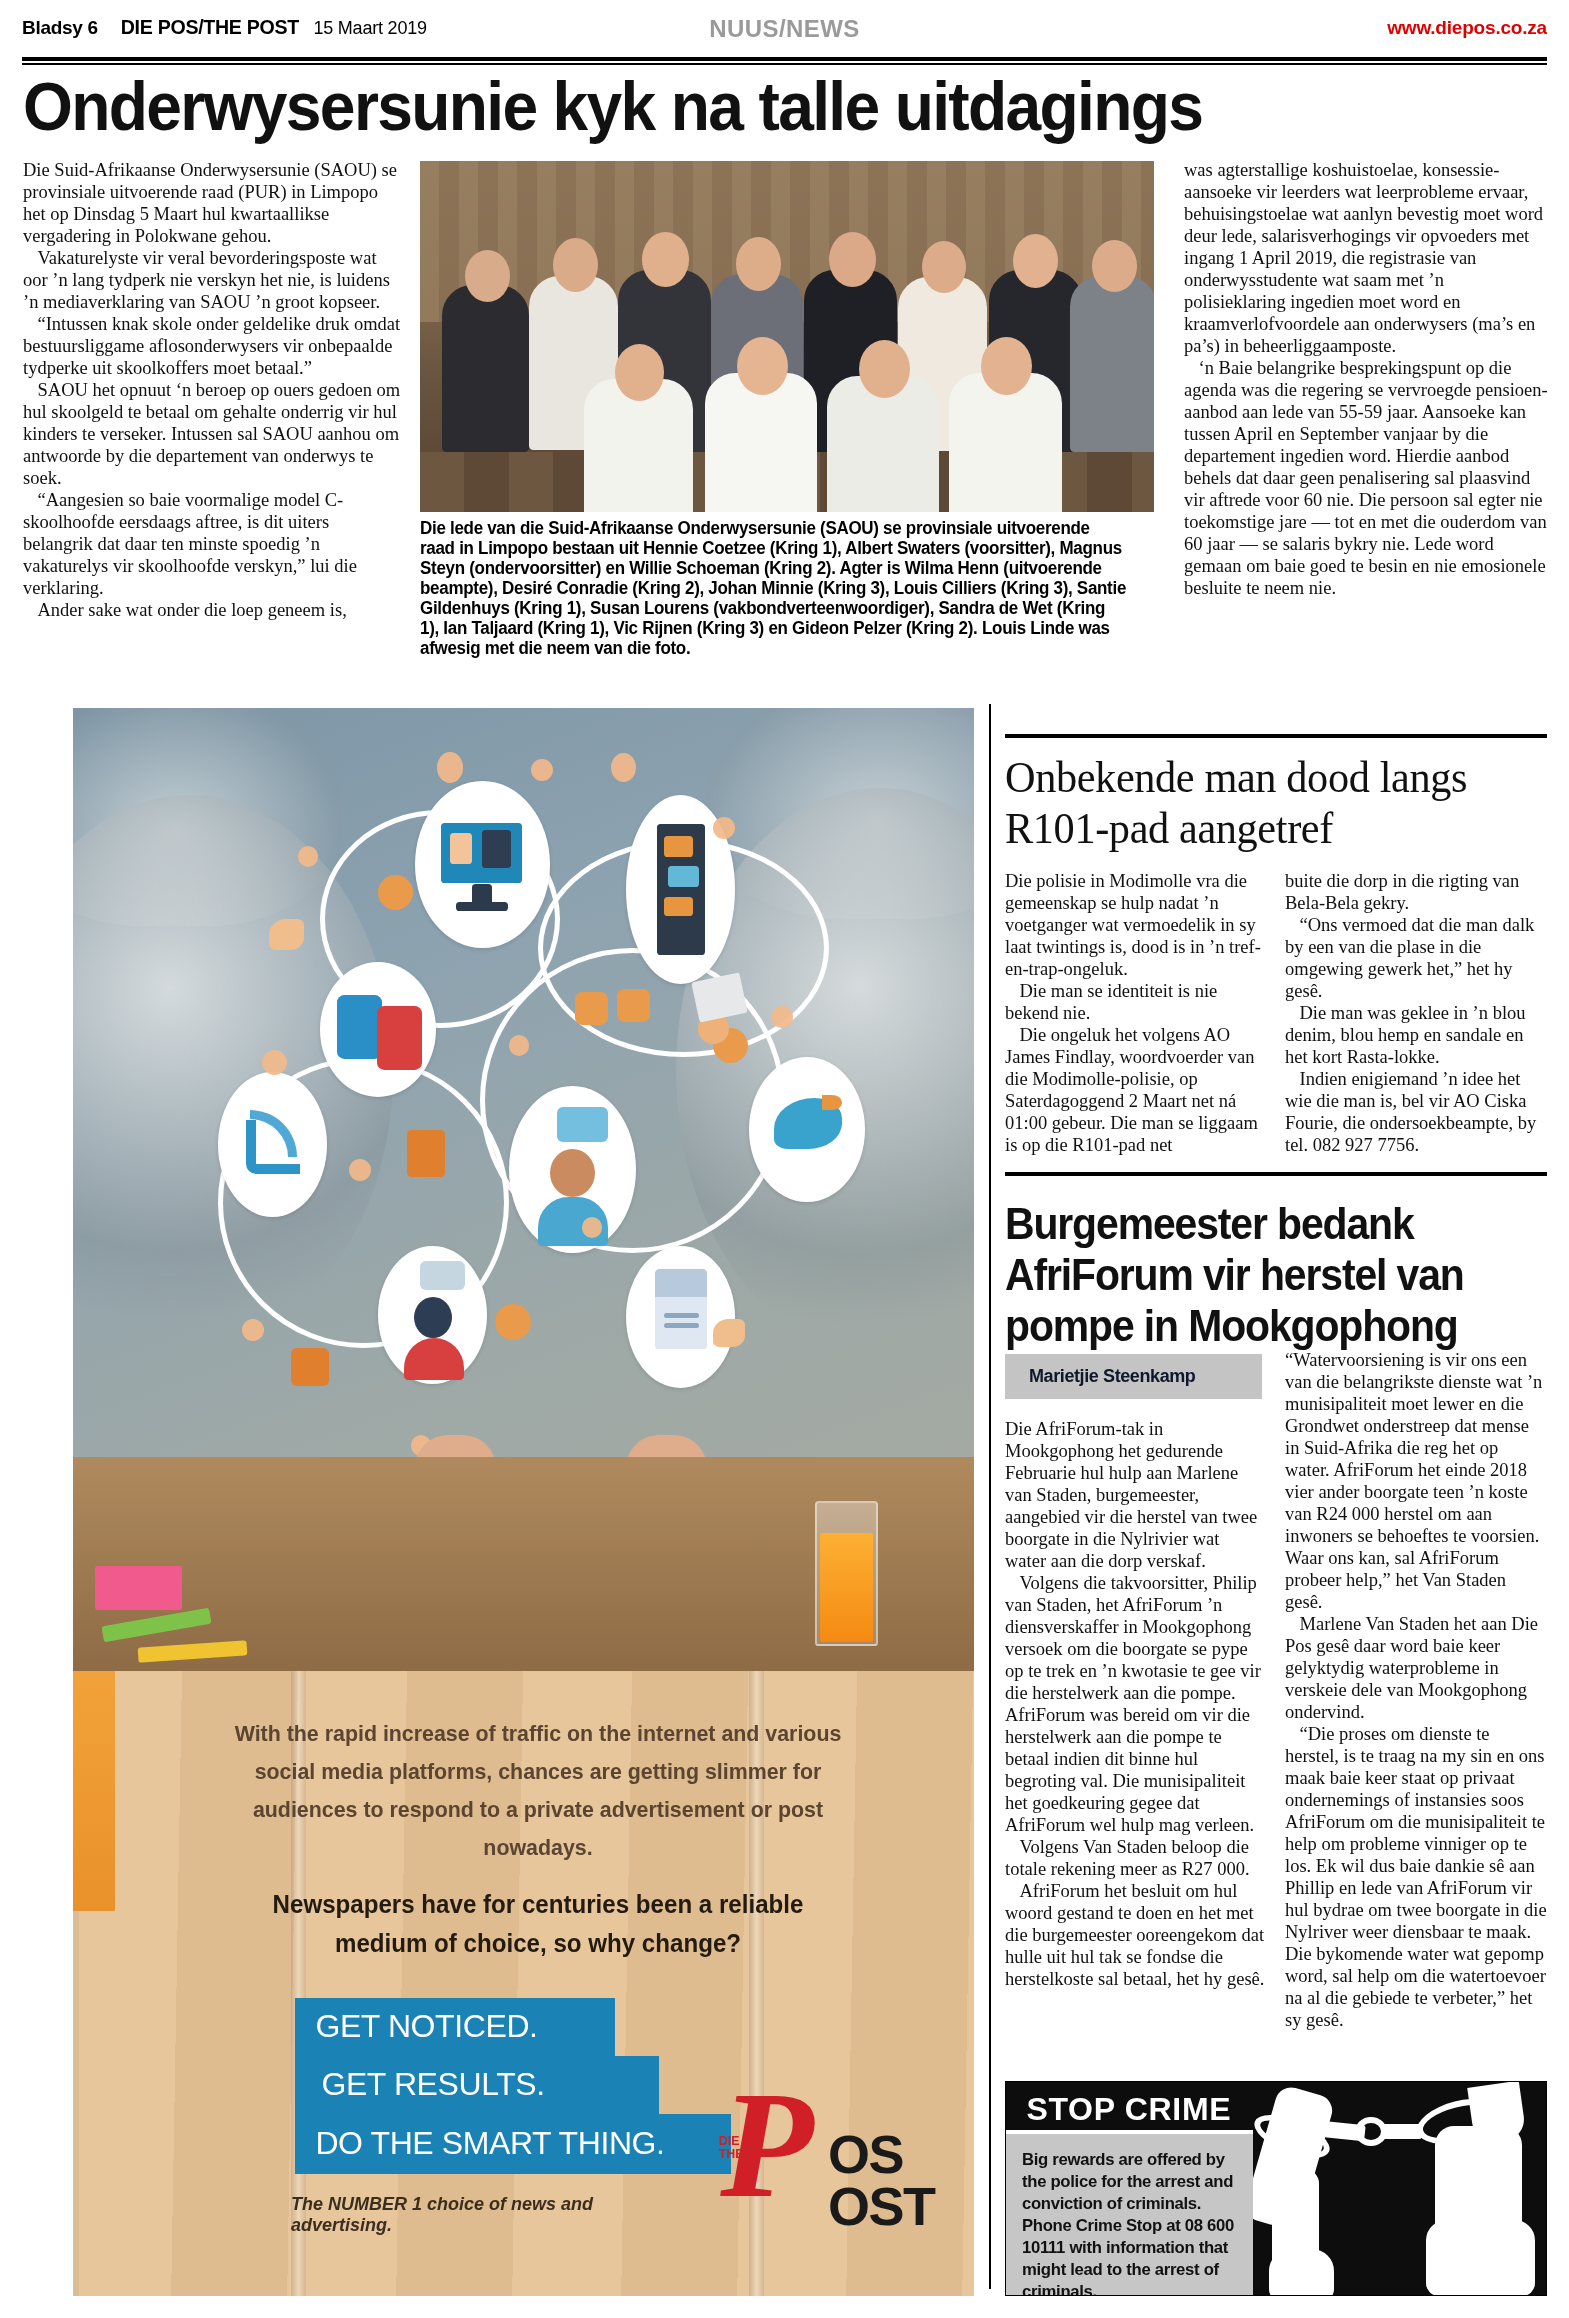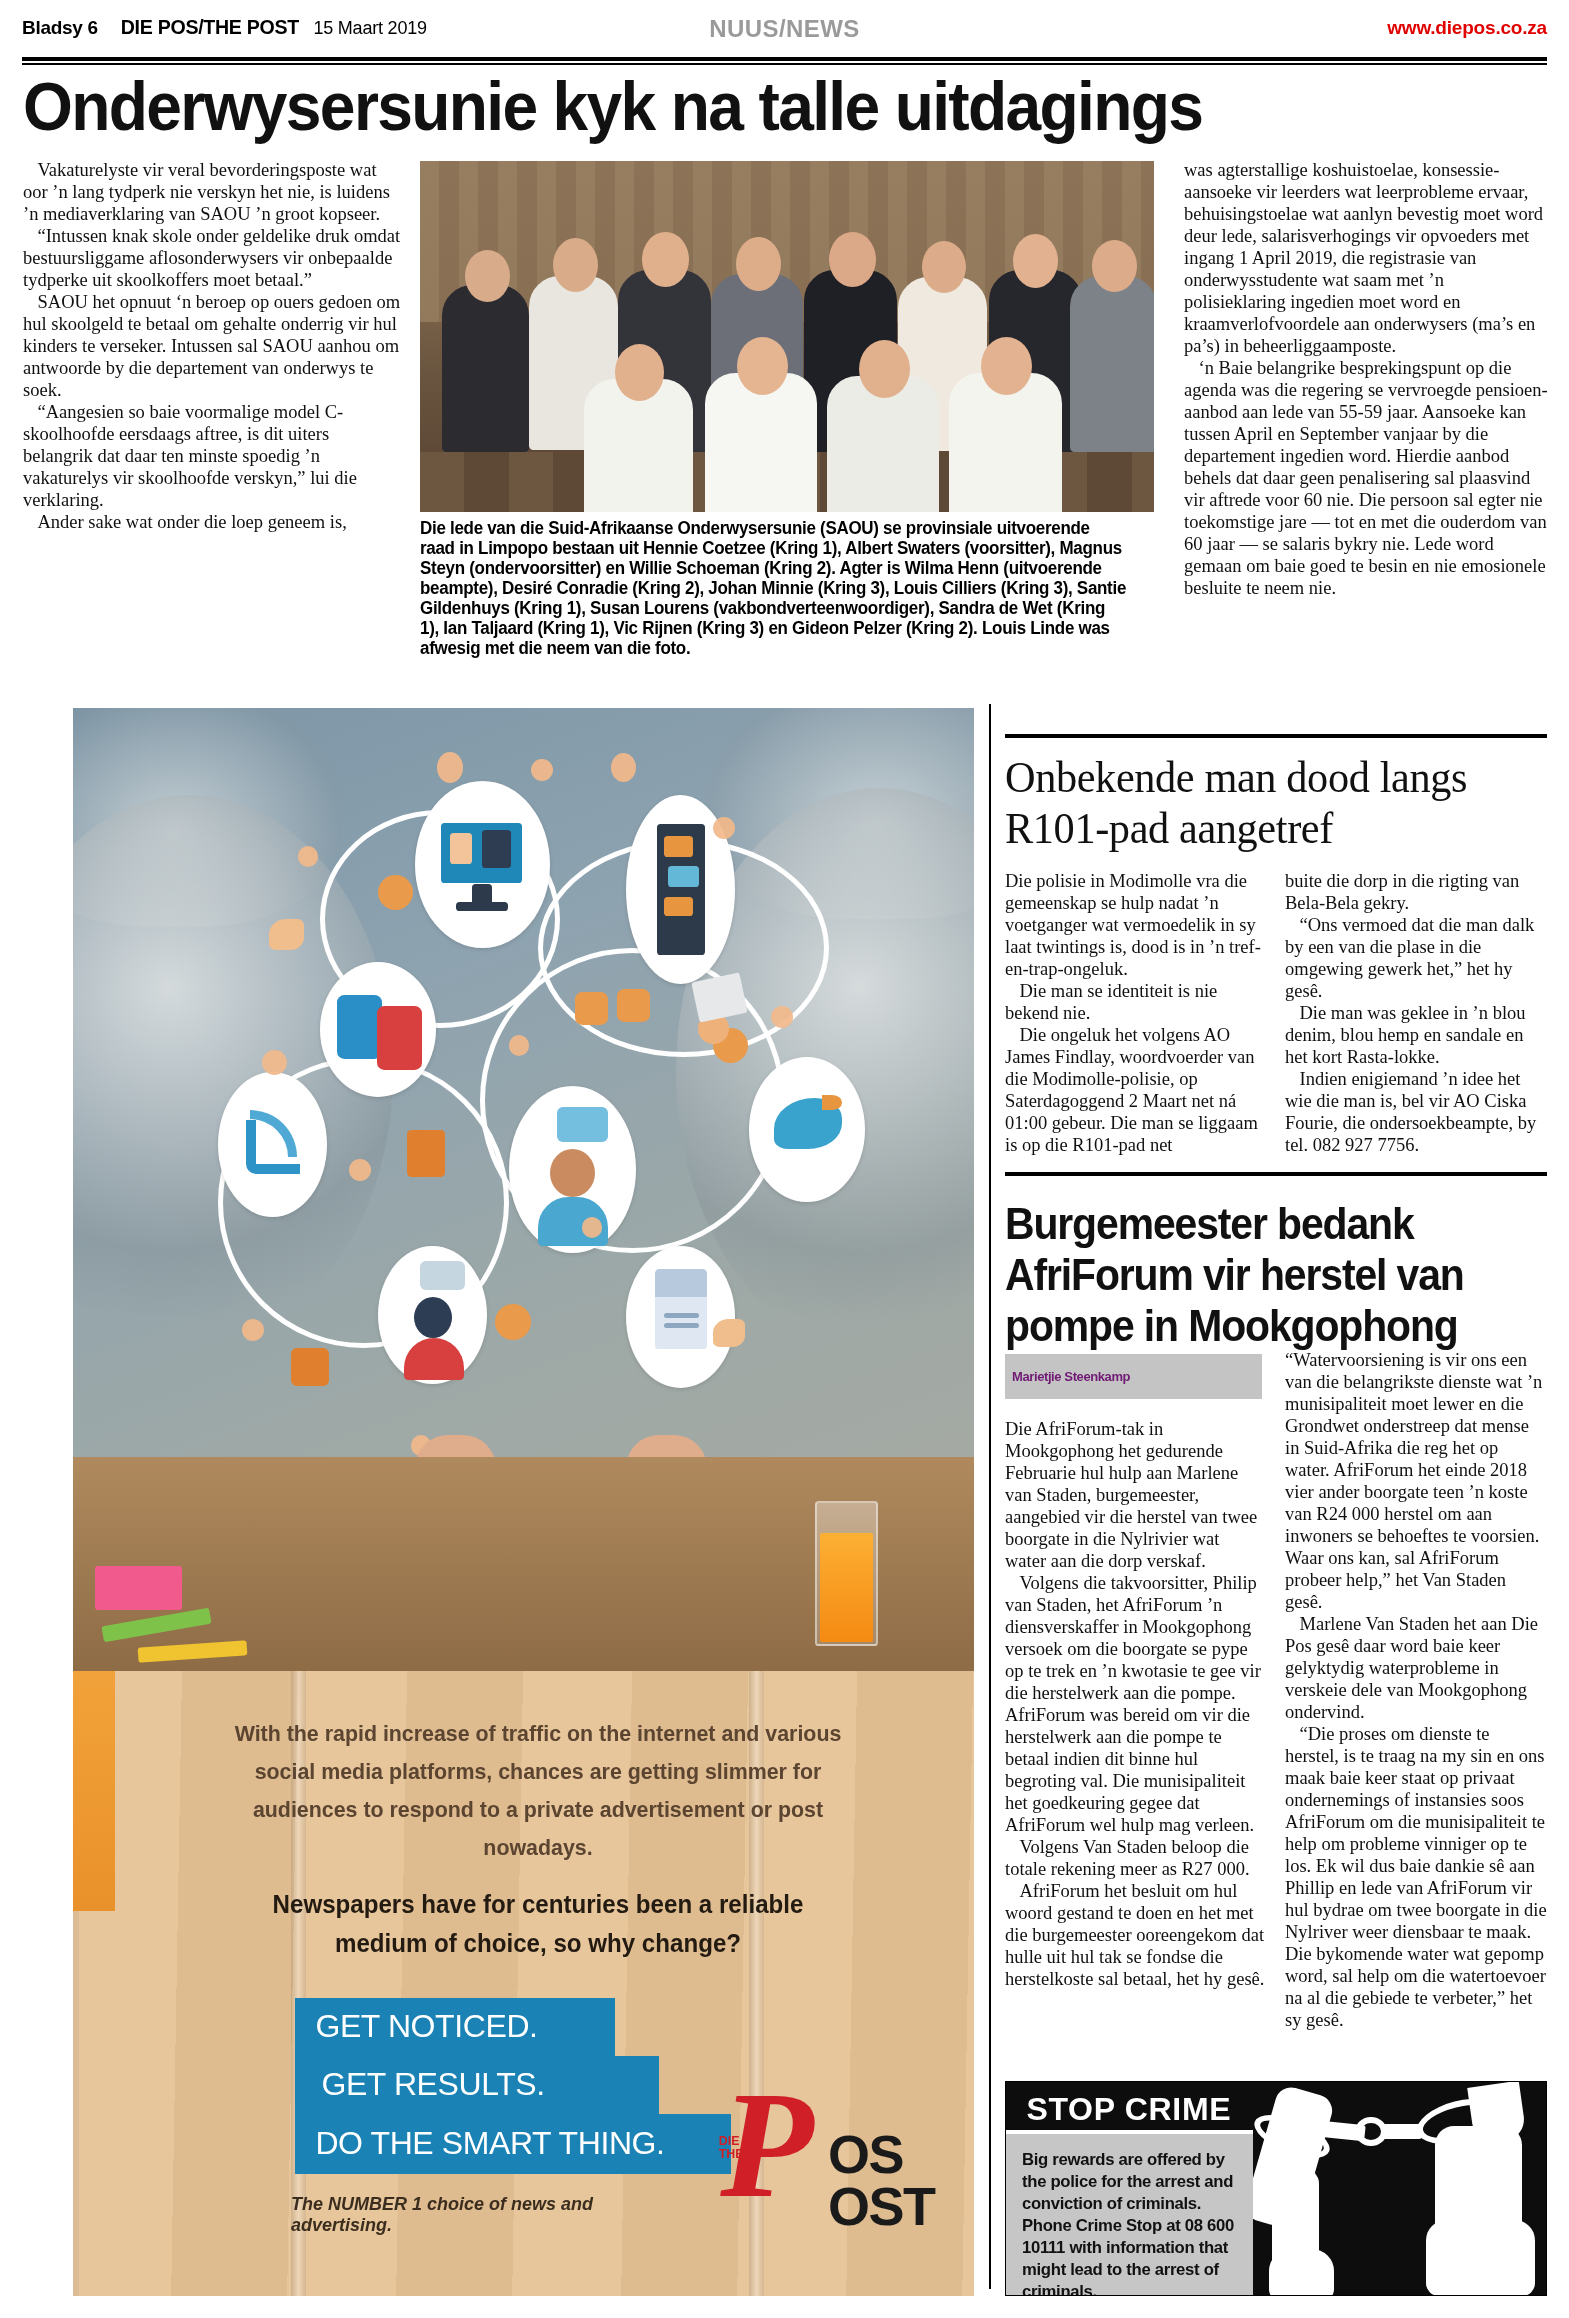--- a/index.html
+++ b/index.html
@@ -305,22 +305,22 @@
     letter-spacing: -1.2px;
     transform: scaleX(0.93); transform-origin: left top;
   }
   .byline {
     position: absolute; left: 1005px; top: 1354px; width: 257px; height: 45px;
     background: #c4c4c4;
     display: flex; align-items: center;
   }
   .byline span {
     font-family: "Liberation Sans", sans-serif;
-    font-weight: bold; font-size: 13px; color: #701a75;
-    margin-left: 7px; letter-spacing: -0.4px;
+    font-weight: bold; font-size: 18px; color: #0f172a;
+    margin-left: 24px; letter-spacing: -0.4px;
   }
   #s3-c1 { position: absolute; left: 1005px; top: 1418px; width: 260px; }
   #s3-c2 { position: absolute; left: 1285px; top: 1349px; width: 262px; }
 
   
   .stopcrime {
     position: absolute; left: 1005px; top: 2081px; width: 542px; height: 215px;
     background: #ffffff; border: 1.5px solid #000;
     overflow: hidden;
   }
@@ -359,20 +359,21 @@
   <div class="mh-date">15 Maart 2019</div>
   <div class="mh-section">NUUS/NEWS</div>
   <div class="mh-url">www.diepos.co.za</div>
 </div>
 <div class="rule-thick"></div>
 <div class="rule-thin"></div>
 
 <h1 class="main-headline">Onderwysersunie kyk na talle uitdagings</h1>
 
 <div class="serif-col" id="s1-col1">
+  <p class="first">Die Suid-Afrikaanse Onderwysersunie (SAOU) se provinsiale uitvoerende raad (PUR) in Limpopo het op Dinsdag 5 Maart hul kwartaallikse vergadering in Polokwane gehou.</p>
   <p>Vakaturelyste vir veral bevorderingsposte wat oor ’n lang tydperk nie verskyn het nie, is luidens ’n mediaverklaring van SAOU ’n groot kopseer.</p>
   <p>“Intussen knak skole onder geldelike druk omdat bestuursliggame aflosonderwysers vir onbepaalde tydperke uit skoolkoffers moet betaal.”</p>
   <p>SAOU het opnuut ‘n beroep op ouers gedoen om hul skoolgeld te betaal om gehalte onderrig vir hul kinders te verseker. Intussen sal SAOU aanhou om antwoorde by die departement van onderwys te soek.</p>
   <p>“Aangesien so baie voormalige model C-skoolhoofde eersdaags aftree, is dit uiters belangrik dat daar ten minste spoedig ’n vakaturelys vir skoolhoofde verskyn,” lui die verklaring.</p>
   <p>Ander sake wat onder die loep geneem is,</p>
 </div>
 
 <div class="photo-box">
   <div class="photo-wall"></div>
   <div class="photo-wood"></div>

